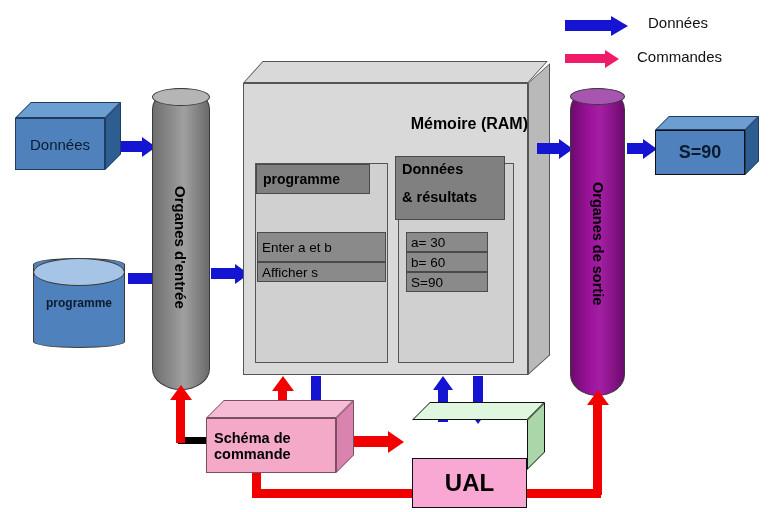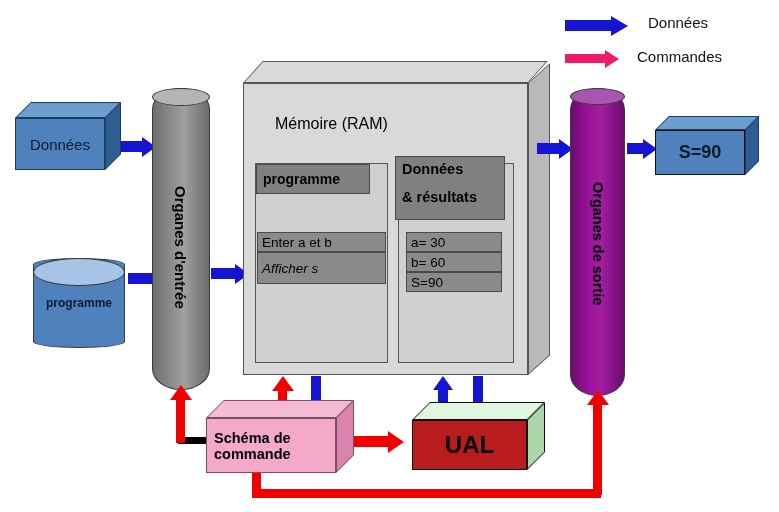--- a/index.html
+++ b/index.html
@@ -37,22 +37,22 @@
   
   #mem{left:243px; top:83px; width:285px; height:292px;}
   #mem .memtop{position:absolute;left:0;top:-22px;width:100%;height:22px;
      background:#d9d9d9;border:1px solid #555;box-sizing:border-box;
      transform:skewX(-42deg);transform-origin:bottom left;}
   #mem .memside{position:absolute;left:100%;top:0;width:22px;height:100%;
      background:#b9b9b9;border:1px solid #555;box-sizing:border-box;
      transform:skewY(-42deg);transform-origin:top left;}
   #mem .memface{position:absolute;left:0;top:0;width:100%;height:100%;
      background:#d9d9d9;border:1px solid #555;box-sizing:border-box;z-index:2;}
-  #mem-title{position:absolute;left:0;top:32px;width:100%;text-align:left;
-     font-size:16px;font-weight:normal;color:#000;z-index:3;padding-left:32px;}
+  #mem-title{position:absolute;left:0;top:32px;width:100%;text-align:right;
+     font-size:16px;font-weight:bold;color:#000;z-index:3;}
 
   .panel{position:absolute;background:#d0d0d0;border:1px solid #555;box-sizing:border-box;z-index:3;}
   .hdr{position:absolute;background:#808080;border:1px solid #4a4a4a;box-sizing:border-box;
      color:#000;font-weight:bold;z-index:4;display:flex;align-items:center;}
   .cellgrp{position:absolute;z-index:4;}
   .cell{background:#8a8a8a;border:1px solid #4a4a4a;box-sizing:border-box;
      color:#000;font-size:13.5px;display:flex;align-items:center;padding-left:4px;}
 
   
   .ar-shaft{position:absolute;}
@@ -129,30 +129,30 @@
     <div class="memside"></div>
     <div class="memface"></div>
 
     <div id="mem-title">Mémoire (RAM)</div>
 
     <div class="panel" style="left:12px;top:80px;width:133px;height:200px;"></div>
     <div class="hdr" style="left:13px;top:81px;width:114px;height:30px;padding-left:6px;font-size:14px;">
       <span>programme</span>
     </div>
     <div class="cellgrp" style="left:14px;top:149px;width:129px;">
-      <div class="cell" style="height:20px;">Enter a et b</div>
-      <div class="cell" style="height:32px;font-style:italic;">Afficher s</div>
+      <div class="cell" style="height:30px;">Enter a et b</div>
+      <div class="cell" style="height:20px;">Afficher s</div>
     </div>
 
     <div class="panel" style="left:155px;top:80px;width:116px;height:200px;"></div>
     <div class="hdr" style="left:152px;top:73px;width:110px;height:64px;padding-left:6px;font-size:14.5px;display:block;">
       <div style="margin-top:4px;">Données</div>
       <div style="margin-top:12px;">&amp; résultats</div>
     </div>
-    <div class="cellgrp" style="left:163px;top:149px;width:96px;">
+    <div class="cellgrp" style="left:163px;top:149px;width:82px;">
       <div class="cell" style="height:20px;">a= 30</div>
       <div class="cell" style="height:20px;">b= 60</div>
       <div class="cell" style="height:20px;">S=90</div>
     </div>
   </div>
 
   <div class="abs" style="left:537px;top:138px;width:40px;height:20px;">
     <div class="ar-shaft blue" style="left:0;top:5px;width:22px;height:11px;"></div>
     <div class="ar-head blue-r" style="left:22px;top:0.5px;"></div>
   </div>
@@ -212,21 +212,21 @@
   </div>
 
   <div class="abs" style="left:344px;top:430px;width:64px;height:24px;">
     <div class="ar-shaft red" style="left:0;top:6px;width:44px;height:11px;"></div>
     <div class="ar-head red-r" style="left:44px;top:0.5px;"></div>
   </div>
 
   <div class="box3d" style="left:412px;top:420px;width:115px;height:50px;">
     <div class="top" style="left:0;top:-18px;width:115px;height:18px;background:#dff6df;border:1px solid #111;box-sizing:border-box;transform:skewX(-45deg);transform-origin:bottom left;"></div>
     <div class="side" style="left:115px;top:0;width:18px;height:50px;background:#aad6aa;border:1px solid #111;box-sizing:border-box;transform:skewY(-45deg);transform-origin:top left;"></div>
-    <div class="face" style="background:#b91c1c;border-color:#111;">
+    <div class="face" style="background:#f9a8d4;border-color:#111;margin-top:38px;">
       <span style="font-size:24px;font-weight:bold;color:#000;">UAL</span>
     </div>
   </div>
 
   <div class="abs red" style="left:252px;top:470px;width:9px;height:28px;"></div>
   <div class="abs red" style="left:252px;top:489px;width:349px;height:9px;"></div>
   <div class="abs" style="left:587px;top:390px;width:22px;height:105px;">
     <div class="ar-shaft red" style="left:6px;top:14px;width:9px;height:91px;"></div>
     <div class="ar-head red-u" style="left:0px;top:0px;"></div>
   </div>

